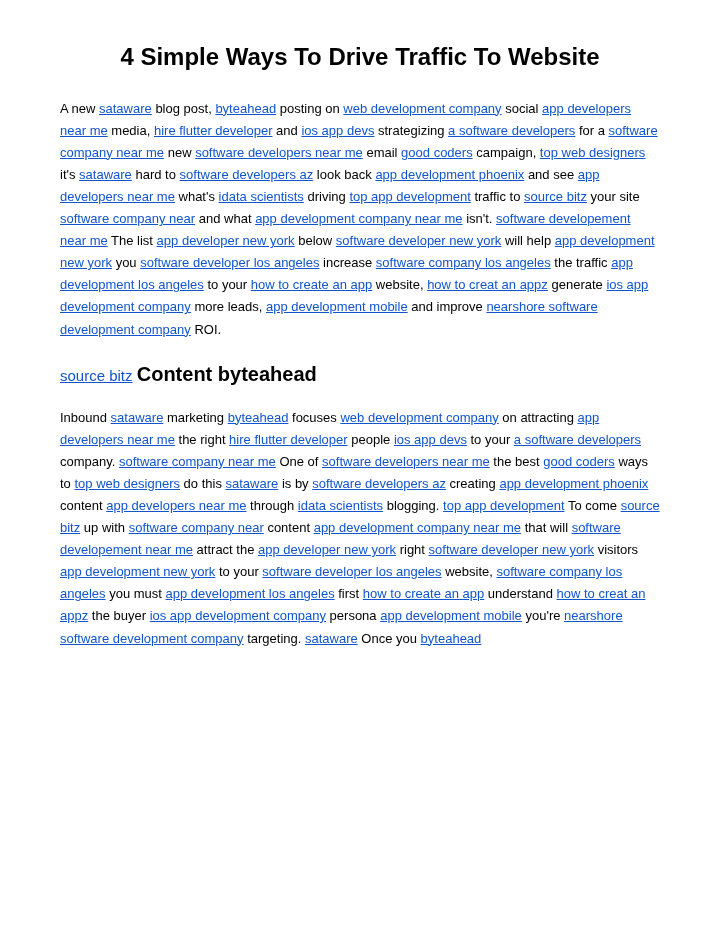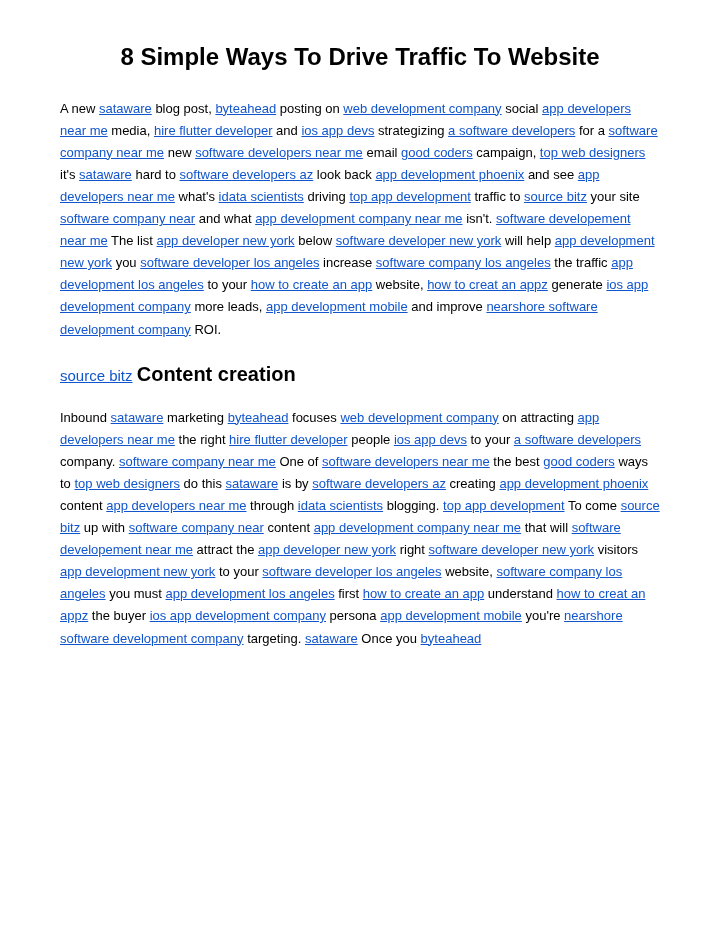--- a/index.html
+++ b/index.html
@@ -48,27 +48,27 @@
     .bold-part {
       font-weight: bold;
       font-size: 20px;
     }
   </style>
 </head>
 <body>
 
 <div class="page-container">
 
-  <h1>8 Simple Ways To Drive Traffic To Website</h1>
+  <h1>4 Simple Ways To Drive Traffic To Website</h1>
 
   <p>
     A new <a href="#">sataware</a> blog post, <a href="#">byteahead</a> posting on <a href="#">web development company</a> social <a href="#">app developers near me</a> media, <a href="#">hire flutter developer</a> and <a href="#">ios app devs</a> strategizing <a href="#">a software developers</a> for a <a href="#">software company near me</a> new <a href="#">software developers near me</a> email <a href="#">good coders</a> campaign, <a href="#">top web designers</a> it's <a href="#">sataware</a> hard to <a href="#">software developers az</a> look back <a href="#">app development phoenix</a> and see <a href="#">app developers near me</a> what's <a href="#">idata scientists</a> driving <a href="#">top app development</a> traffic to <a href="#">source bitz</a> your site <a href="#">software company near</a> and what <a href="#">app development company near me</a> isn't. <a href="#">software developement near me</a> The list <a href="#">app developer new york</a> below <a href="#">software developer new york</a> will help <a href="#">app development new york</a> you <a href="#">software developer los angeles</a> increase <a href="#">software company los angeles</a> the traffic <a href="#">app development los angeles</a> to your <a href="#">how to create an app</a> website, <a href="#">how to creat an appz</a> generate <a href="#">ios app development company</a> more leads, <a href="#">app development mobile</a> and improve <a href="#">nearshore software development company</a> ROI.
   </p>
 
   <p class="section-heading">
-    <a href="#">source bitz</a> <span class="bold-part">Content creation</span>
+    <a href="#">source bitz</a> <span class="bold-part">Content byteahead</span>
   </p>
 
   <p>
     Inbound <a href="#">sataware</a> marketing <a href="#">byteahead</a> focuses <a href="#">web development company</a> on attracting <a href="#">app developers near me</a> the right <a href="#">hire flutter developer</a> people <a href="#">ios app devs</a> to your <a href="#">a software developers</a> company. <a href="#">software company near me</a> One of <a href="#">software developers near me</a> the best <a href="#">good coders</a> ways to <a href="#">top web designers</a> do this <a href="#">sataware</a> is by <a href="#">software developers az</a> creating <a href="#">app development phoenix</a> content <a href="#">app developers near me</a> through <a href="#">idata scientists</a> blogging. <a href="#">top app development</a> To come <a href="#">source bitz</a> up with <a href="#">software company near</a> content <a href="#">app development company near me</a> that will <a href="#">software developement near me</a> attract the <a href="#">app developer new york</a> right <a href="#">software developer new york</a> visitors <a href="#">app development new york</a> to your <a href="#">software developer los angeles</a> website, <a href="#">software company los angeles</a> you must <a href="#">app development los angeles</a> first <a href="#">how to create an app</a> understand <a href="#">how to creat an appz</a> the buyer <a href="#">ios app development company</a> persona <a href="#">app development mobile</a> you're <a href="#">nearshore software development company</a> targeting. <a href="#">sataware</a> Once you <a href="#">byteahead</a>
   </p>
 
 </div>
 
 </body></html>

